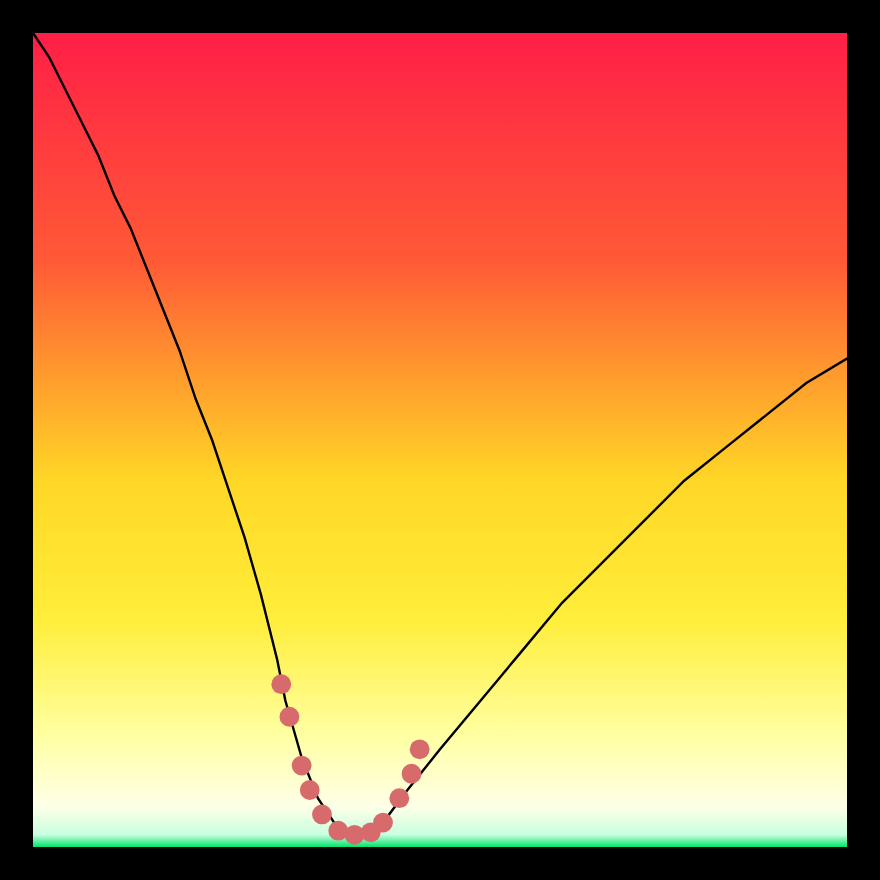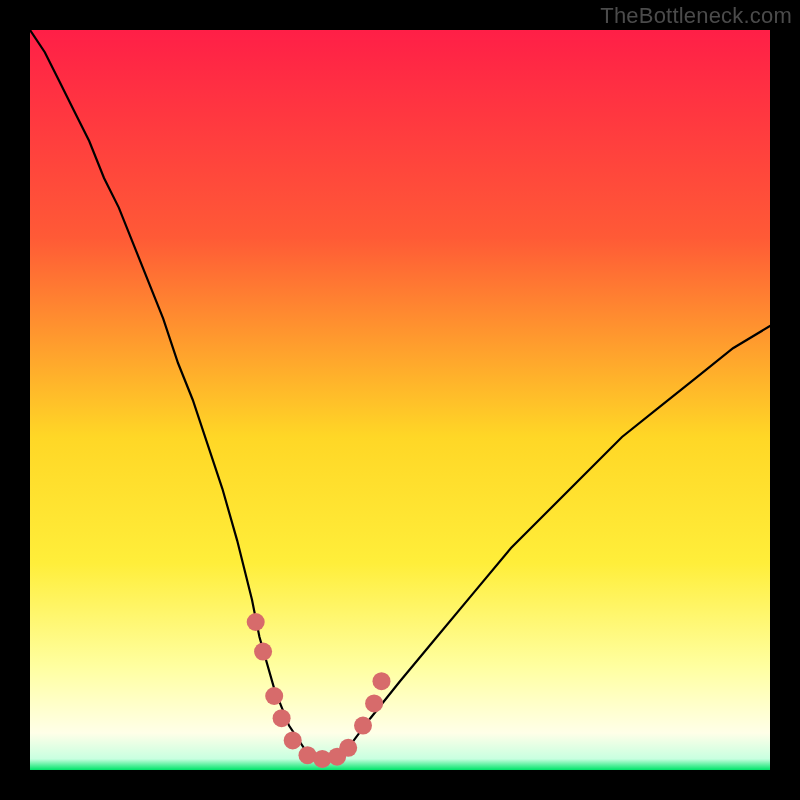--- a/index.html
+++ b/index.html
@@ -32,21 +32,20 @@
     font-size: 22px;
     font-weight: 500;
     letter-spacing: 0.2px;
     user-select: none;
   }
 </style>
 </head>
 <body>
 
 <div class="frame">
-  <div class="watermark">TheBottleneck.com</div>
 
   <div class="plot-area">
     <svg id="chart-svg" width="740" height="740" viewBox="0 0 740 740">
       <defs>
         <linearGradient id="bg-grad" x1="0" y1="0" x2="0" y2="1">
             <stop offset="0%" stop-color="#ff1f47"></stop>
             <stop offset="28.000000000000004%" stop-color="#ff5a36"></stop>
             <stop offset="55.00000000000001%" stop-color="#ffd726"></stop>
             <stop offset="72%" stop-color="#ffee3a"></stop>
             <stop offset="86%" stop-color="#ffffa0"></stop>

